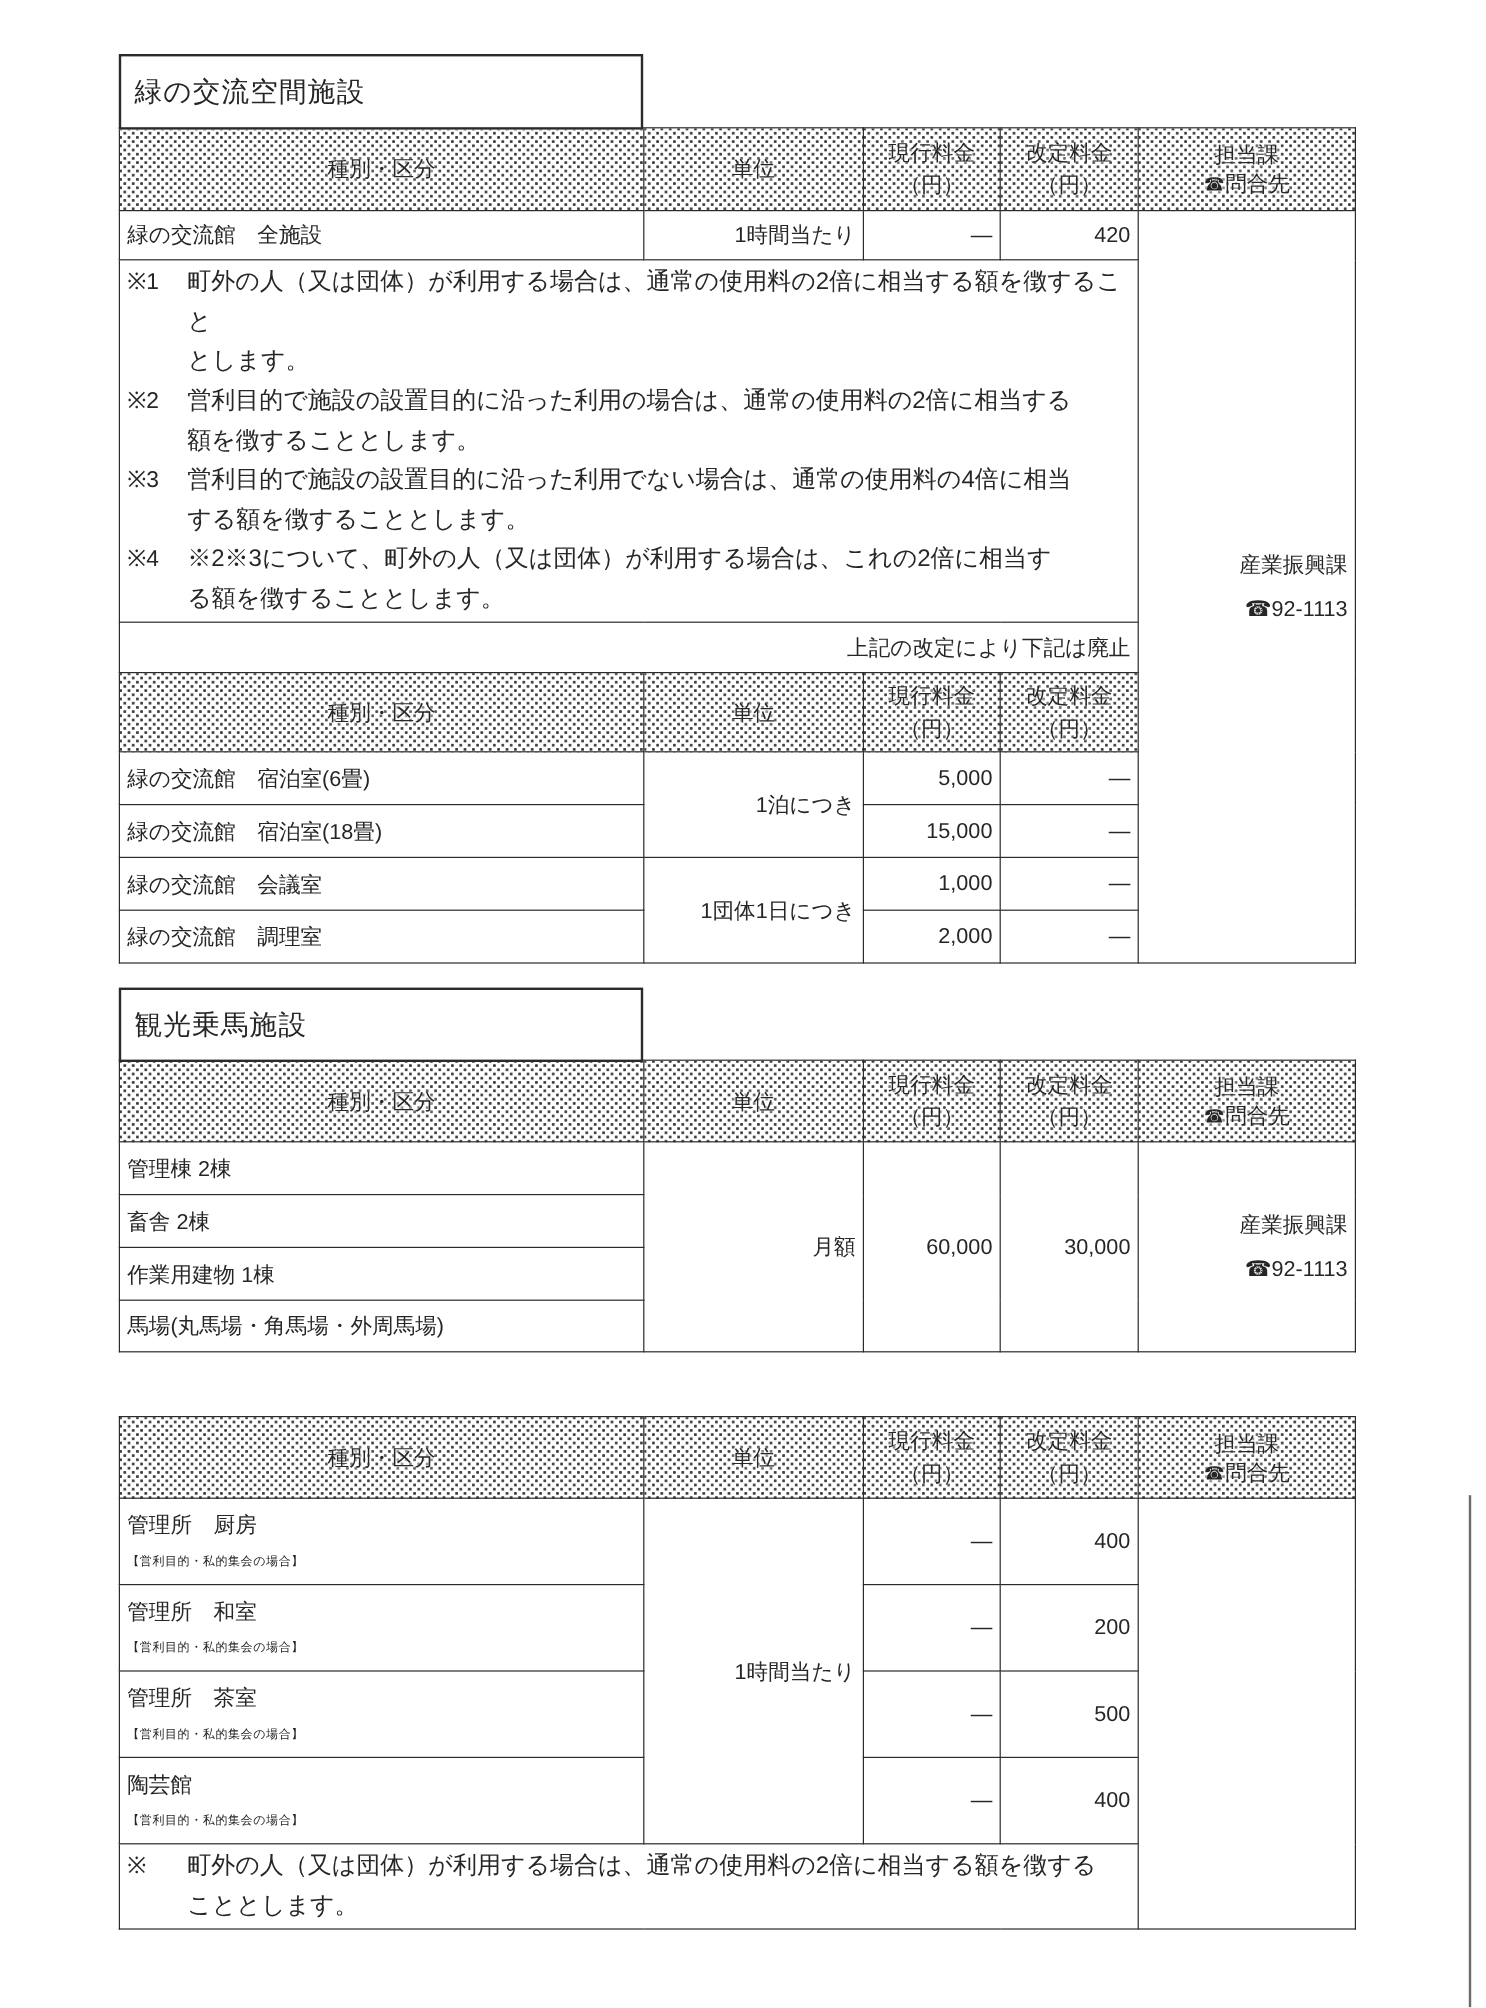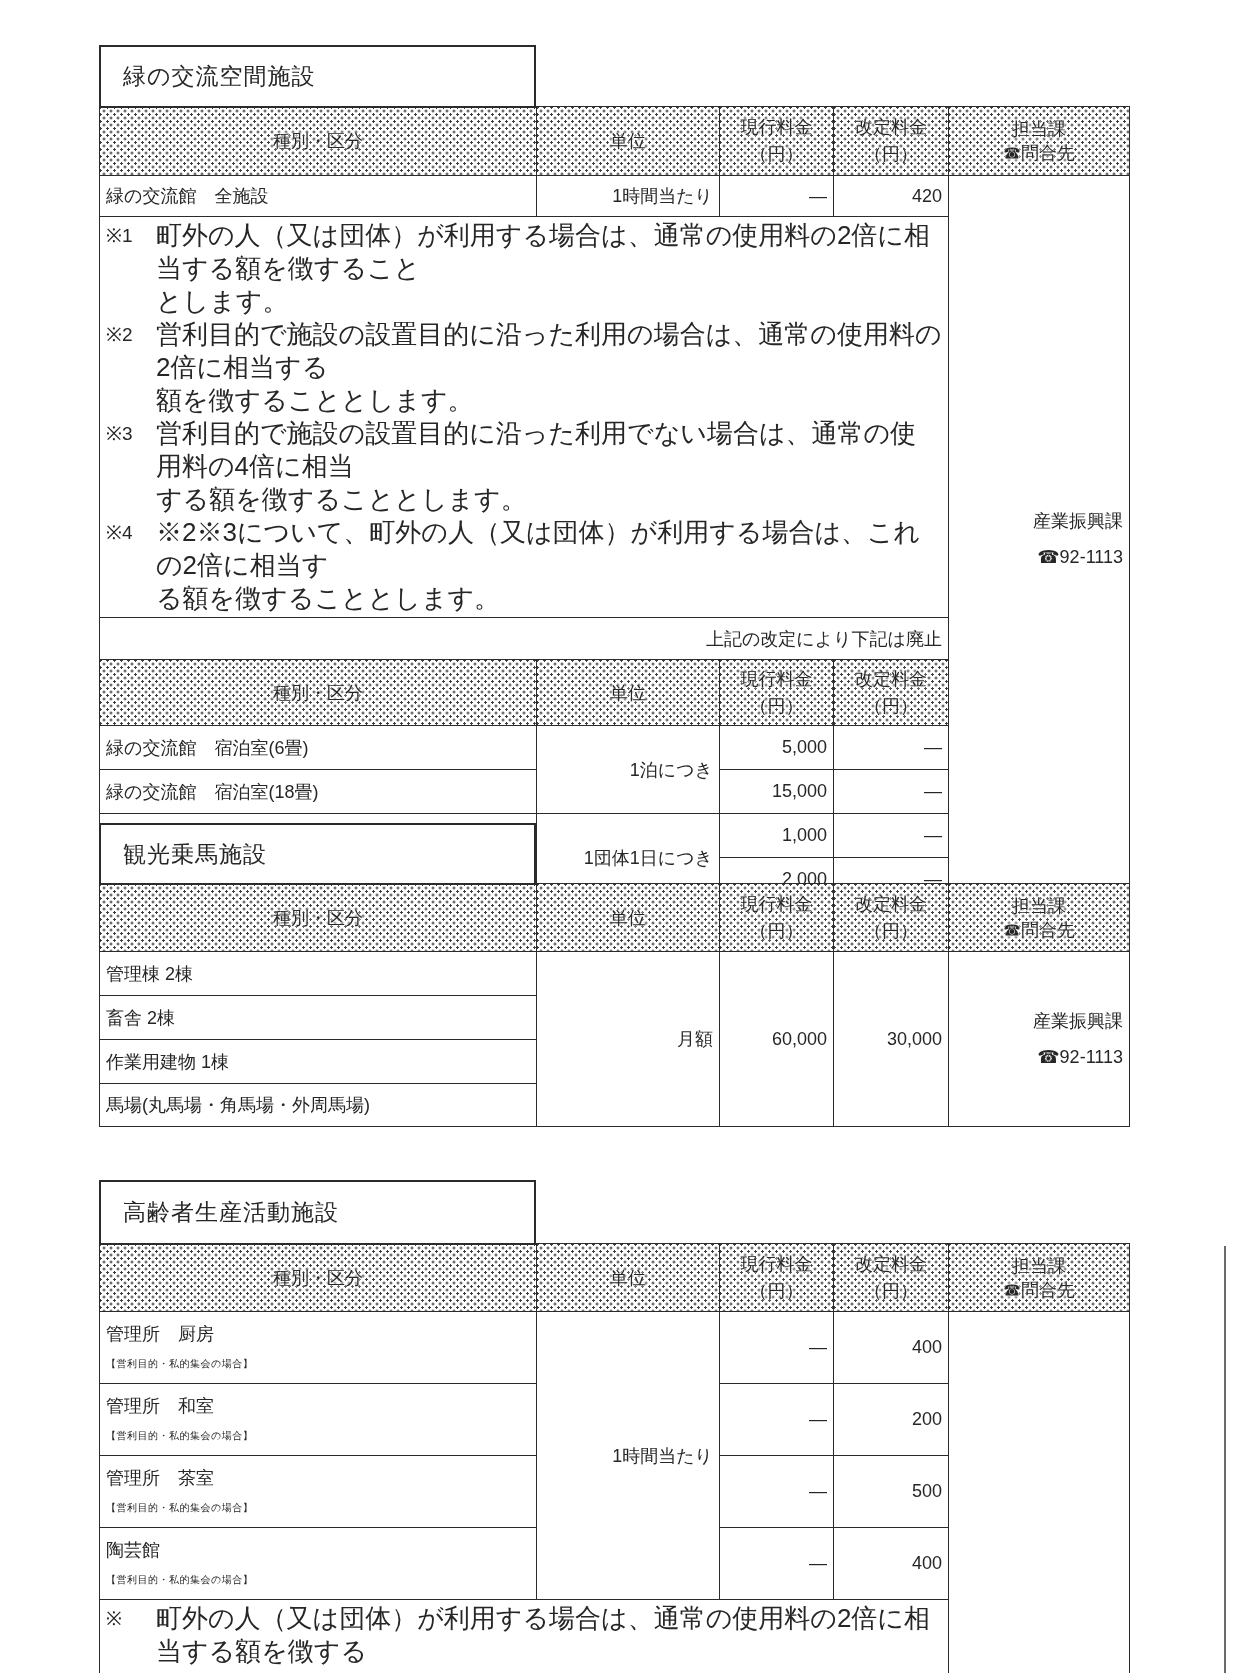--- a/index.html
+++ b/index.html
@@ -13,21 +13,21 @@
   }
   .sec{position:absolute;left:99px;}
   .sec1{top:45px;}
   .sec2{top:823px;}
   .sec3{top:1180px;}
 
   .title-box{
     width:437px;box-sizing:border-box;
     border:2px solid #2b2b2b;
     display:flex;align-items:center;
-    padding-left:22px;
+    padding-left:11px;
     font-size:23px;letter-spacing:1px;
     background:#fff;
     margin-bottom:-2px;
     position:relative;z-index:2;
   }
   .t1 .title-box{height:63px;}
   .t2 .title-box{height:62px;}
   .t3 .title-box{height:65px;}
 
   table.fee{
@@ -56,21 +56,21 @@
   .num{text-align:right;padding-right:10px;}
   .ctr{text-align:right;}
   .bx-t{border-top:3px solid #000;}
   .bx-l{border-left:3px solid #000;}
   .bx-r{border-right:3px solid #000;}
   .bx-b{border-bottom:3px solid #000;}
 
   .notes-cell{vertical-align:top;padding:3px 8px 0 12px;}
   .note{display:flex;align-items:flex-start;}
   .note-tag{width:50px;flex:0 0 50px;font-size:19px;line-height:33px;}
-  .note-body{flex:1;font-size:26px;line-height:33px;white-space:pre-line;}
+  .note-body{flex:1;font-size:20px;line-height:33px;white-space:pre-line;}
   .note-body div{white-space:pre-line;}
 
   .contact-cell{text-align:right;line-height:2.0;font-size:19px;}
   .sub-label{font-size:10px;margin-top:12px;letter-spacing:0.5px;}
   .main-label{line-height:1.2;}
   .banner{text-align:right;font-size:19px;}
 
   .edge-line{
     position:absolute;width:1.5px;background:#6a6a6a;
   }
@@ -210,21 +210,20 @@
         <td class="lbl">作業用建物 1棟</td>
       </tr>
       <tr style="height:43px">
         <td class="lbl">馬場(丸馬場・角馬場・外周馬場)</td>
       </tr>
     </tbody>
       </table>
   </div>
 
   <div class="sec sec3 t3">
-    <div class="title-box">高齢者生産活動施設</div>
     <table class="fee">
       <colgroup>
         <col style="width:437px">
           <col style="width:183px">
           <col style="width:114px">
           <col style="width:115px">
           <col style="width:181px">
       </colgroup>
       <tbody>
           <tr style="height:68px">

